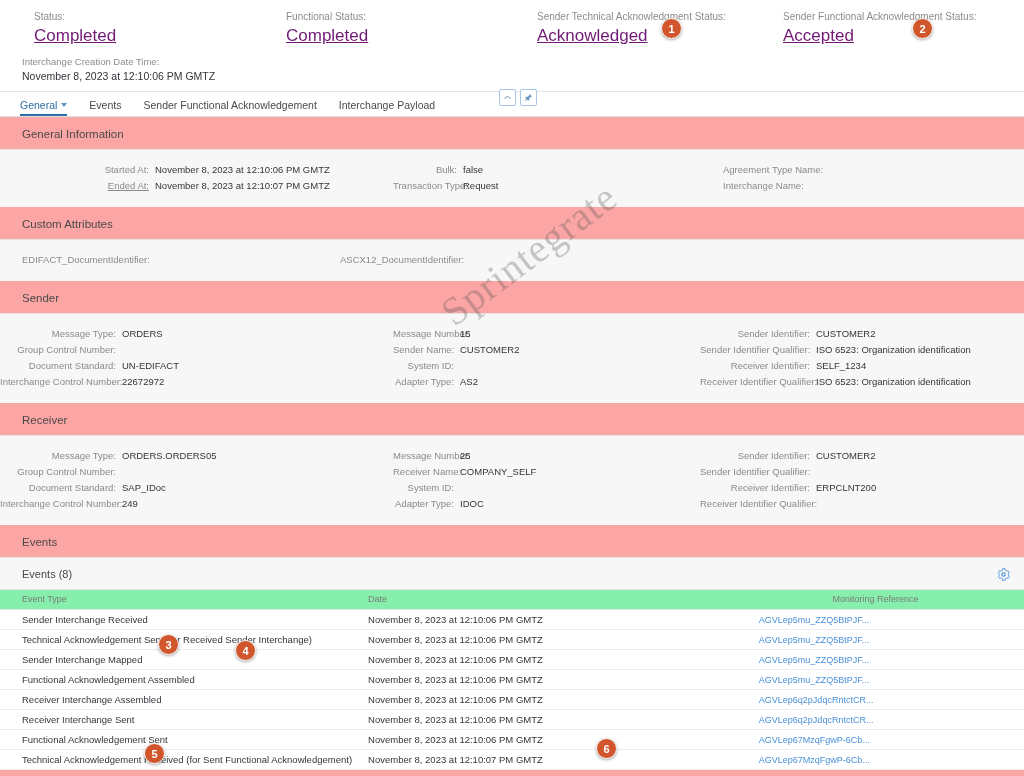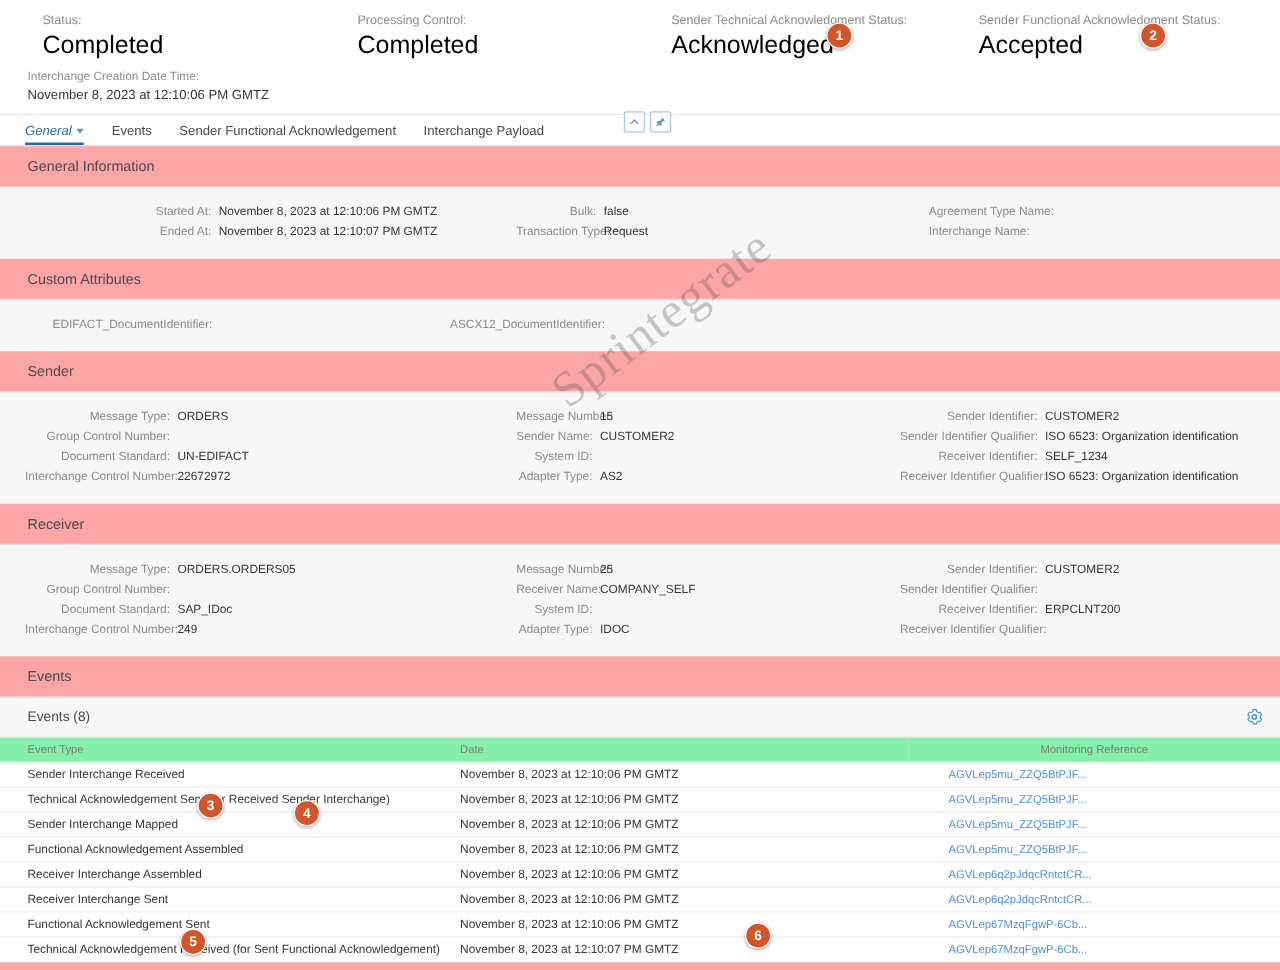--- a/index.html
+++ b/index.html
@@ -23,25 +23,26 @@
   }
   .hdr-row { position: relative; height: 44px; }
   .hdr-cell { position: absolute; top: 0; }
   .hdr-label {
     font-size: 10px;
     color: #8c8c8c;
     line-height: 13px;
     white-space: nowrap;
   }
   .hdr-value {
-    font-size: 20px;
-    color: #000000;
+    font-size: 17px;
+    color: #701a75;
     line-height: 20px;
     margin-top: 3px;
     white-space: nowrap;
+    text-decoration: underline;
   }
   .hdr-sub { position: absolute; left: 22px; top: 55px; }
   .hdr-sub .hdr-label { font-size: 9.5px; }
   .hdr-sub .hdr-subvalue {
     font-size: 10.5px; color: #32363a; line-height: 14px; margin-top: 1px;
   }
 
   
   .callout {
     position: absolute;
@@ -89,21 +90,21 @@
   .tab {
     font-size: 10.5px;
     color: #4a4a4a;
     padding: 0 11px 5px 11px;
     cursor: pointer;
     white-space: nowrap;
     position: relative;
     display: flex; align-items: center; gap: 4px;
   }
   .tab:first-child { padding-left: 3px; }
-  .tab.active { color: #2b6ca3; font-style: italic; }
+  .tab.active { color: #2b6ca3; }
   .tab.active::after {
     content: ""; position: absolute;
     left: 3px; right: 11px; bottom: 0;
     height: 2px; background: #2b6ca3;
   }
   .chev {
     width: 0; height: 0;
     border-left: 3.5px solid transparent;
     border-right: 3.5px solid transparent;
     border-top: 4px solid #5e93c0;
@@ -125,21 +126,20 @@
     display: flex;
     padding: 12px 0 13px 0;
     background: #f7f7f7;
   }
   .col { position: relative; }
   .fieldrow {
     display: flex;
     align-items: flex-start;
     line-height: 16px;
     white-space: nowrap;
-    padding-left: 20px;
   }
   .f-label {
     font-size: 9.5px;
     color: #8a8a8a;
     text-align: right;
     padding-right: 6px;
   }
   .f-value {
     font-size: 9.5px;
     color: #32363a;
@@ -213,21 +213,21 @@
 
   <div class="header">
     <div class="hdr-row">
 
       <div class="hdr-cell" style="left:22px;">
         <div class="hdr-label">Status:</div>
         <div class="hdr-value">Completed</div>
       </div>
 
       <div class="hdr-cell" style="left:274px;">
-        <div class="hdr-label">Processing Control:</div>
+        <div class="hdr-label">Functional Status:</div>
         <div class="hdr-value">Completed</div>
       </div>
 
       <div class="hdr-cell" style="left:771px;">
         <div class="hdr-label">Sender Functional Acknowledgment Status:</div>
         <div class="hdr-value">Accepted</div>
       </div>
 
       <div class="hdr-cell" style="left:525px;">
         <div class="hdr-label">Sender Technical Acknowledgment Status:</div>
@@ -276,21 +276,21 @@
 
   <div class="section">
     <div class="sec-title">General Information</div>
     <div class="sec-body">
       <div class="col" style="width:393px;">
         <div class="fieldrow">
           <div class="f-label" style="width:155px;">Started At:</div>
           <div class="f-value">November 8, 2023 at 12:10:06 PM GMTZ</div>
         </div>
         <div class="fieldrow">
-          <div class="f-label" style="width:155px;">Ended At:</div>
+          <div class="f-label" style="width:155px;text-decoration:underline;">Ended At:</div>
           <div class="f-value">November 8, 2023 at 12:10:07 PM GMTZ</div>
         </div>
       </div>
       <div class="col" style="width:330px;">
         <div class="fieldrow">
           <div class="f-label" style="width:70px;">Bulk:</div>
           <div class="f-value">false</div>
         </div>
         <div class="fieldrow">
           <div class="f-label" style="width:70px;">Transaction Type:</div>

